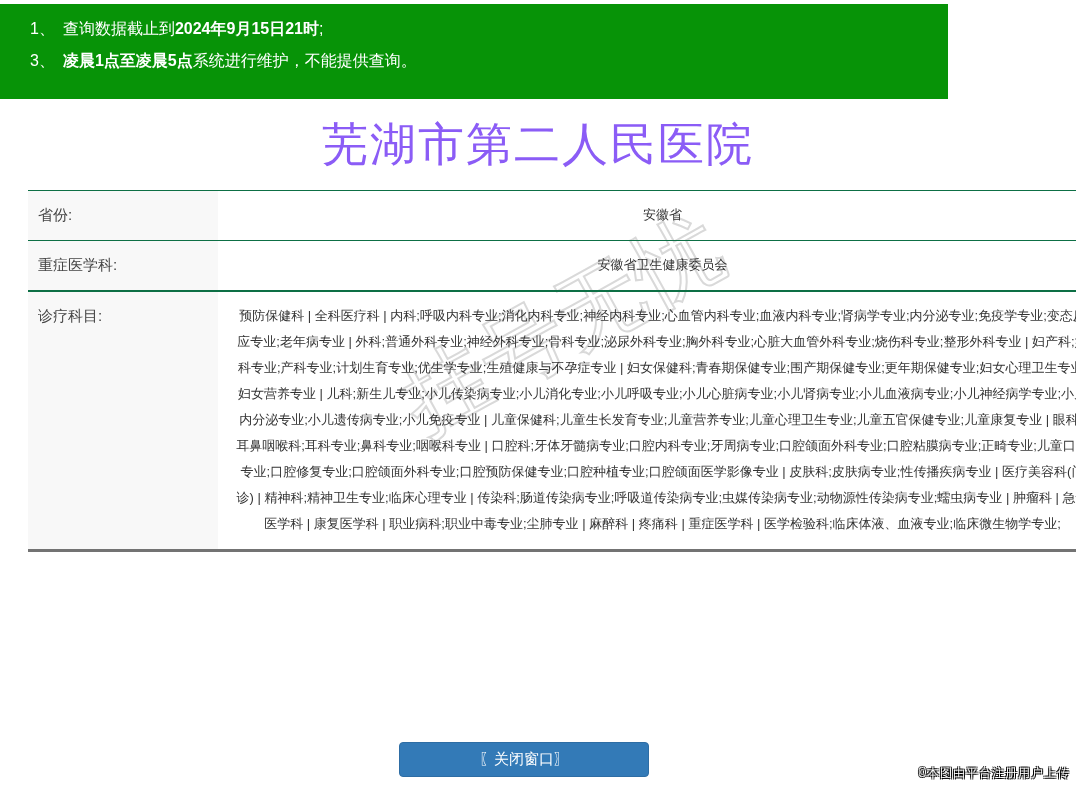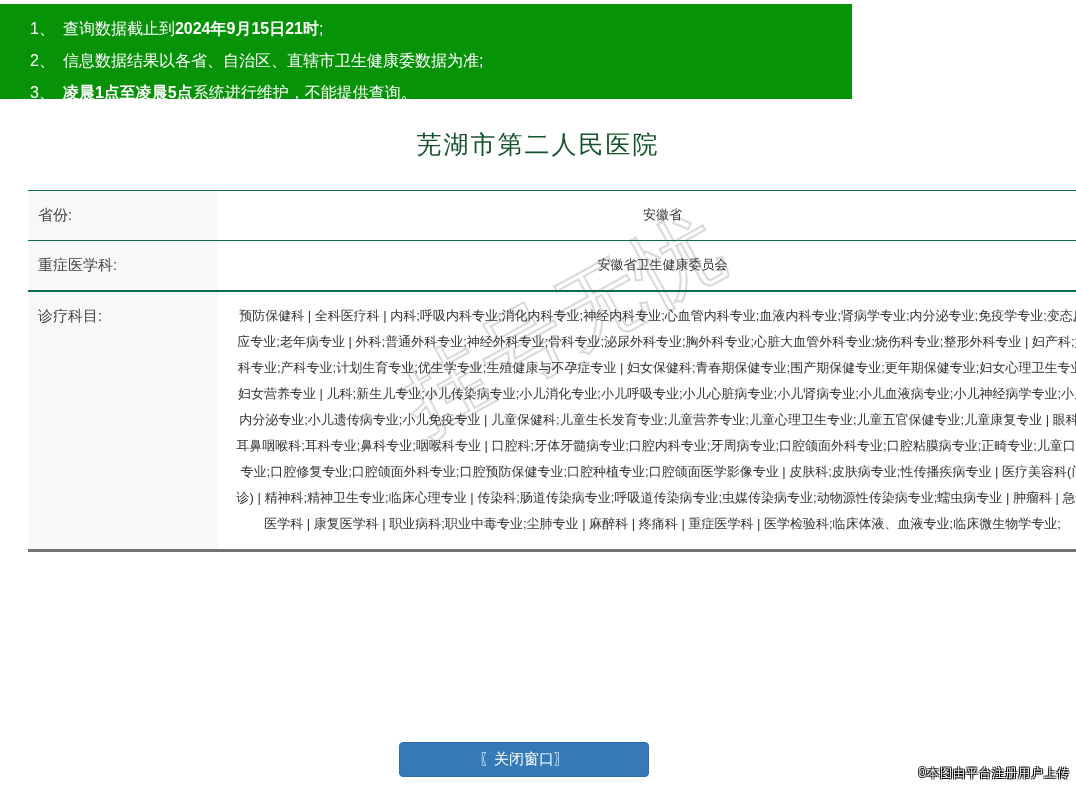--- a/index.html
+++ b/index.html
@@ -4,36 +4,36 @@
 <style>
   html,body{margin:0;padding:0;}
   body{
     width:1076px;height:785px;position:relative;overflow:hidden;
     background:#ffffff;
     font-family:"Liberation Sans","DejaVu Sans",sans-serif;
     color:#333;
   }
   
   .banner{
-    position:absolute;left:0;top:4px;width:852px;height:95px;
+    position:absolute;left:0;top:4px;width:948px;height:95px;
     background:#079307;box-sizing:border-box;
     padding:9px 0 0 30px;
   }
   .notice-line{
     color:#ffffff;font-size:16px;line-height:32px;white-space:nowrap;
   }
   .notice-line .num{margin-right:8px;}
   .notice-line b{font-weight:bold;}
   
   .title-wrap{
     position:absolute;left:0;top:99px;width:1076px;height:91px;
     display:flex;align-items:center;justify-content:center;
   }
   .page-title{
-    font-size:25px;color:#14532d;font-weight:500;letter-spacing:2px;
+    font-size:46px;color:#8b5cf6;font-weight:500;letter-spacing:2px;
   }
   
   .info-table{
     position:absolute;left:0;top:190px;width:1076px;z-index:1;margin-left:28px;
   }
   .trow{
     display:grid;grid-template-columns:190px 1fr;
     border-top:1px solid #0d6f45;
   }
   .trow.last{border-bottom:3px solid #737373;}
@@ -70,21 +70,20 @@
     font-size:12px;color:#ffffff;letter-spacing:1px;
     text-shadow:-1px -1px 0 #000,1px -1px 0 #000,-1px 1px 0 #000,1px 1px 0 #000;
     font-family:Liberation Mono, monospace;
   }
 </style>
 </head>
 <body>
 
 <div class="banner">
   <div class="notice-line"><span class="num">1、</span><span>查询数据截止到</span><b>2024年9月15日21时</b><span>;</span></div>
-  <div class="notice-line"><span class="num">2、</span><span>信息数据结果以各省、自治区、直辖市卫生健康委数据为准;</span><b></b><span></span></div>
   <div class="notice-line"><span class="num">3、</span><span></span><b>凌晨1点至凌晨5点</b><span>系统进行维护，不能提供查询。</span></div>
 </div>
 
 <div class="diag-watermark">挂号无忧</div>
 
 <div class="title-wrap">
   <div class="page-title">芜湖市第二人民医院</div>
 </div>
 
 <div class="info-table">

